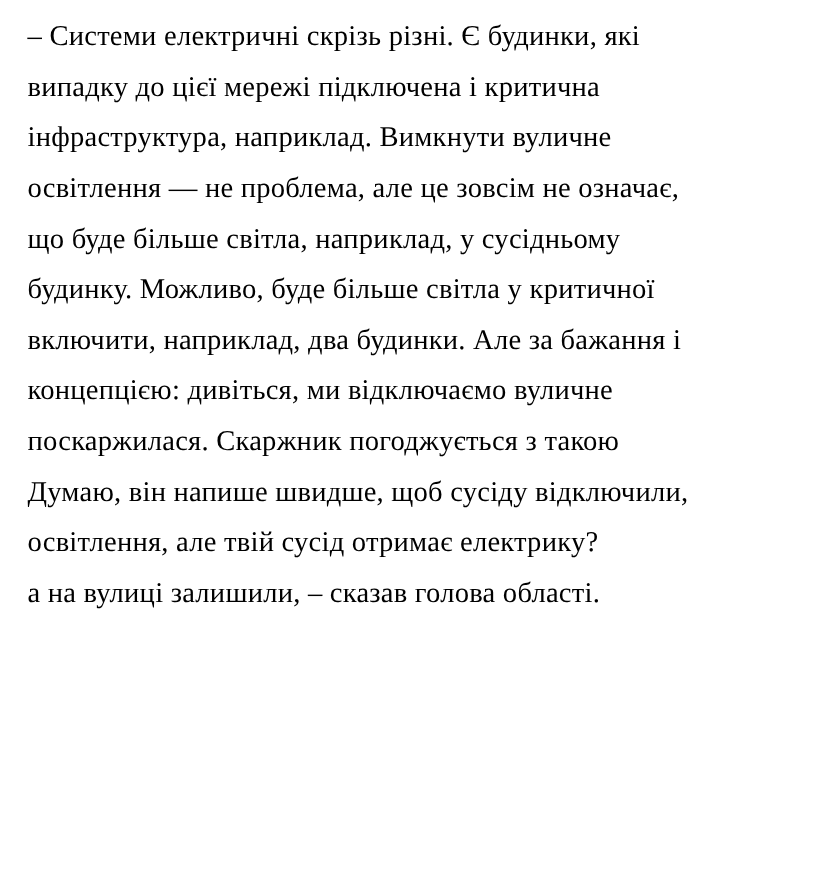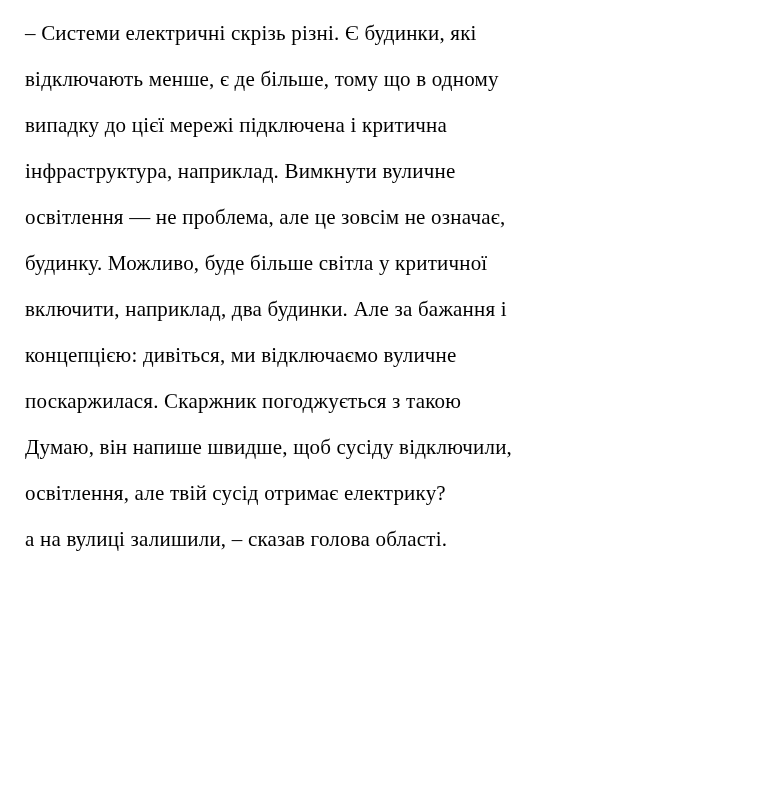--- a/index.html
+++ b/index.html
@@ -10,39 +10,39 @@
   .page {
     width: 761px;
     height: 800px;
     background: #ffffff;
     box-sizing: border-box;
     padding: 10px 18px 0 25px;
     overflow: hidden;
   }
   .paragraph {
     font-family: "Liberation Serif", "DejaVu Serif", serif;
-    font-size: 21px;
+    font-size: 26px;
     color: #000000;
   }
   .text-line {
     line-height: 46px;
     white-space: nowrap;
     letter-spacing: 0.2px;
   }
 </style>
 </head>
 <body>
 
 <div class="page">
   <div class="paragraph">
     <div class="text-line">– Системи електричні скрізь різні. Є будинки, які</div>
-    <div class="text-line">відключають менше, є де більше, тому що в одному</div>
     <div class="text-line">випадку до цієї мережі підключена і критична</div>
     <div class="text-line">інфраструктура, наприклад. Вимкнути вуличне</div>
     <div class="text-line">освітлення — не проблема, але це зовсім не означає,</div>
+    <div class="text-line">що буде більше світла, наприклад, у сусідньому</div>
     <div class="text-line">будинку. Можливо, буде більше світла у критичної</div>
     <div class="text-line">включити, наприклад, два будинки. Але за бажання і</div>
     <div class="text-line">концепцією: дивіться, ми відключаємо вуличне</div>
     <div class="text-line">поскаржилася. Скаржник погоджується з такою</div>
     <div class="text-line">Думаю, він напише швидше, щоб сусіду відключили,</div>
     <div class="text-line">освітлення, але твій сусід отримає електрику?</div>
     <div class="text-line">а на вулиці залишили, – сказав голова області.</div>
   </div>
 </div>
 

